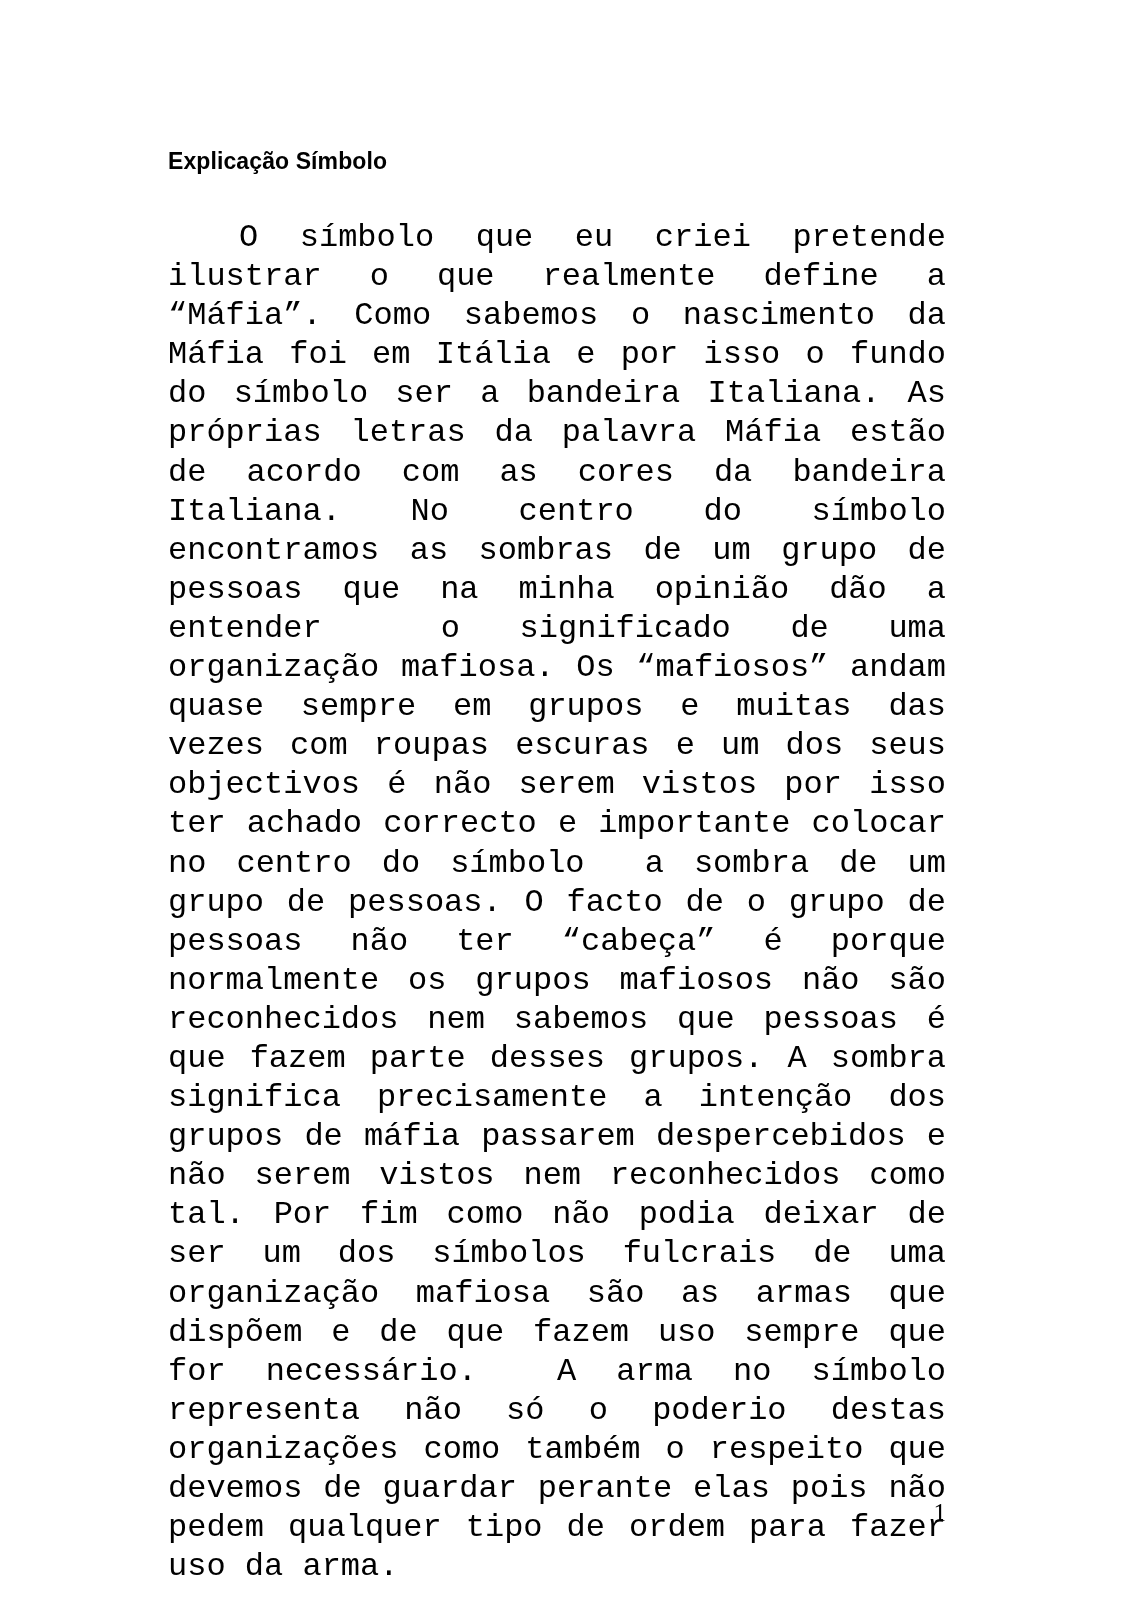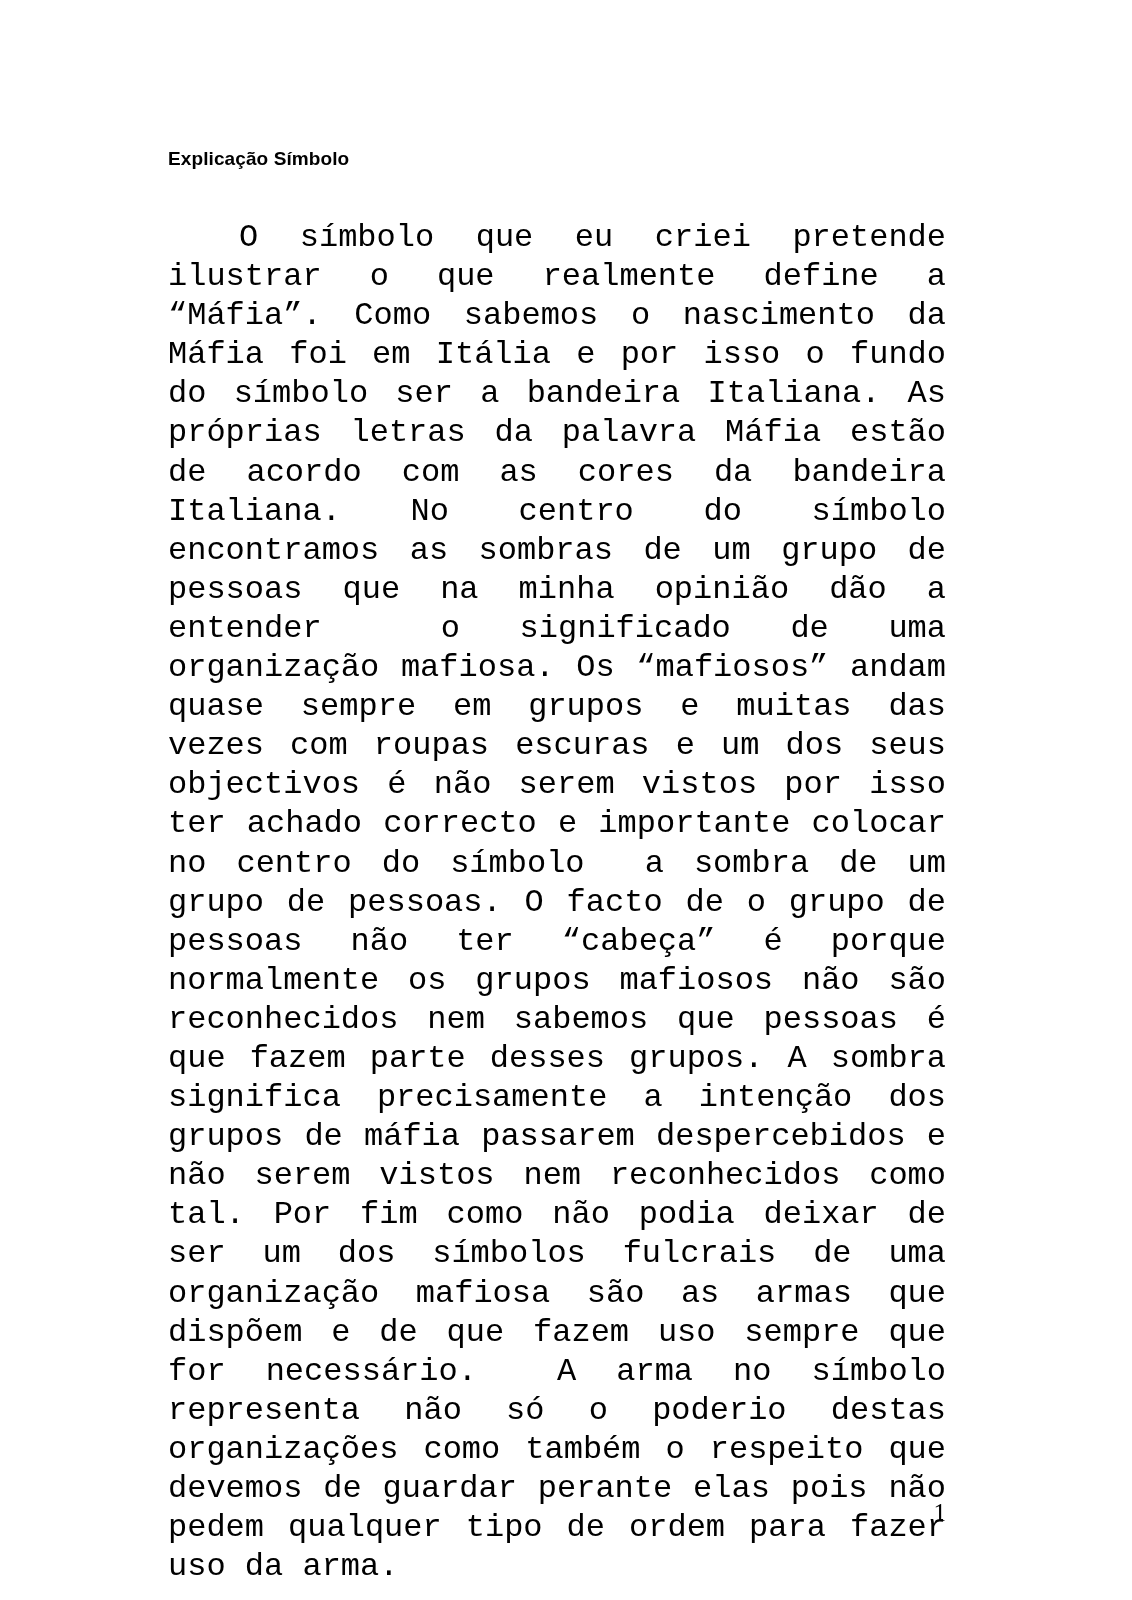--- a/index.html
+++ b/index.html
@@ -18,21 +18,21 @@
     color: #000000;
     -webkit-font-smoothing: antialiased;
   }
 
   
   .doc-heading {
     position: absolute;
     left: 168px;
     top: 131px;
     font-family: "Liberation Sans", sans-serif;
-    font-size: 19px;
+    font-size: 23px;
     font-weight: bold;
     line-height: 30px;
     letter-spacing: 0.1px;
     color: #000000;
     white-space: pre;
   }
 
   
   .body-block {
     position: absolute;

